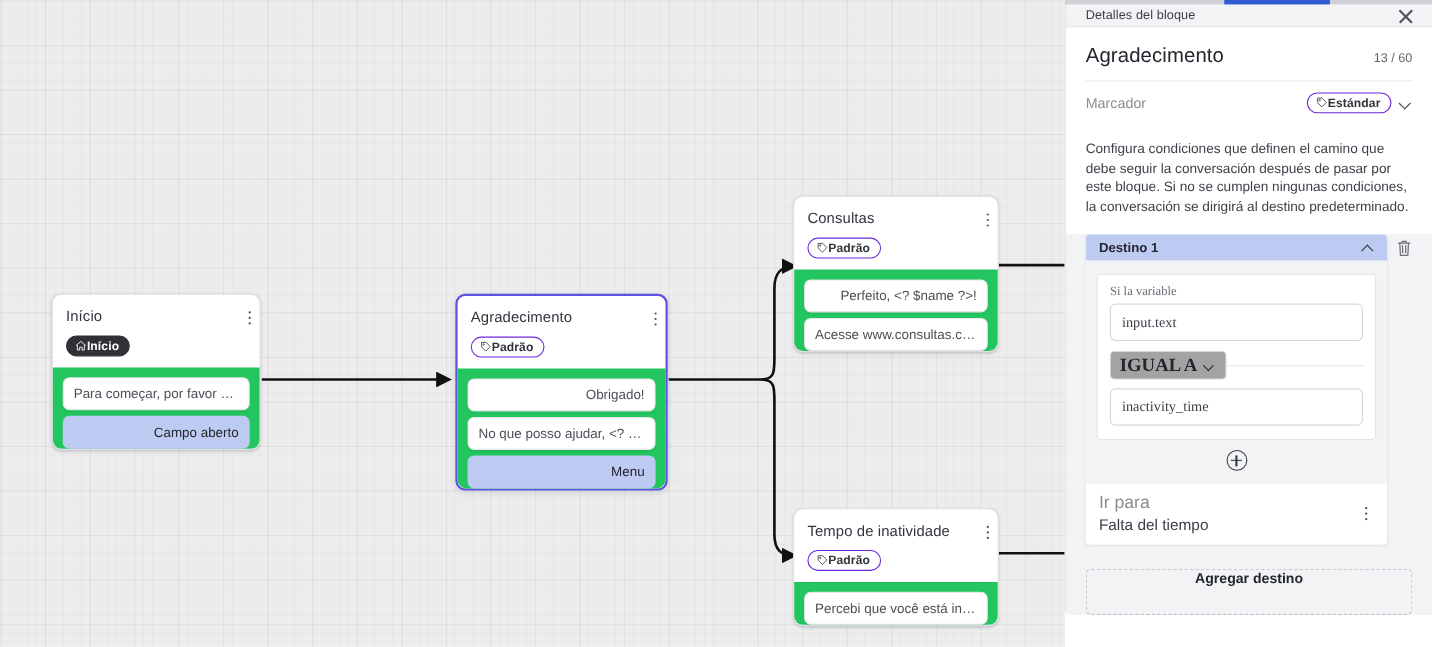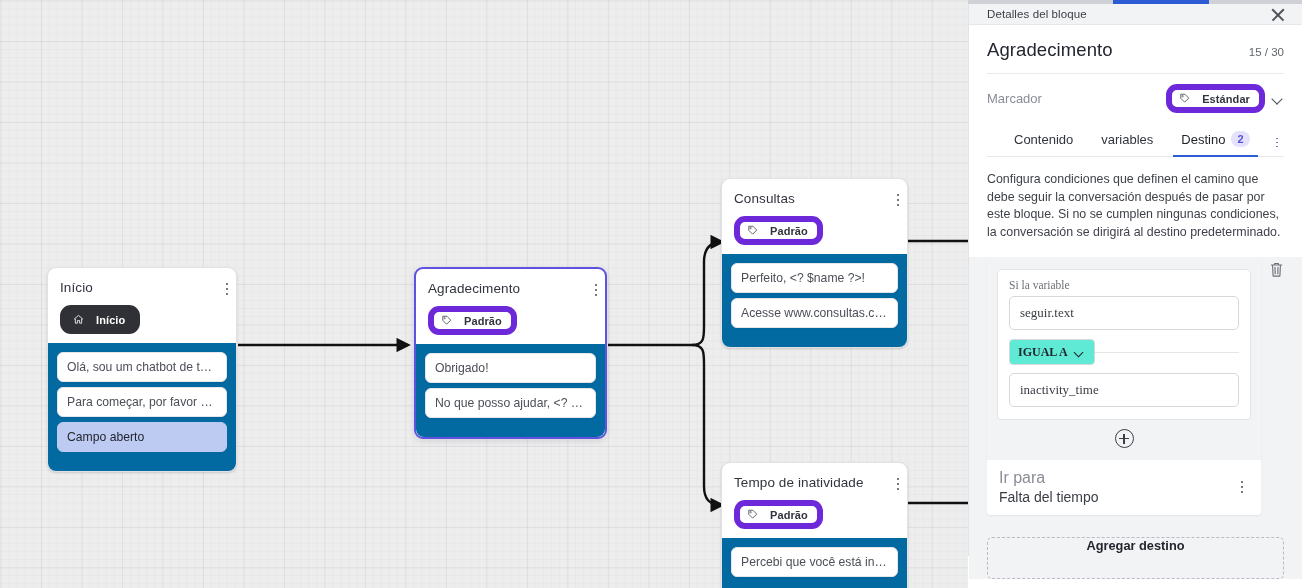--- a/index.html
+++ b/index.html
@@ -51,22 +51,22 @@
     font-weight: 400;
     line-height: 16px;
     letter-spacing: 0.1px;
   }
   .kebab { width: 14px; height: 18px; display: flex; flex-direction: column;
            align-items: center; justify-content: center; gap: 2.5px; cursor: pointer; flex: none; }
   .kebab i { width: 2.6px; height: 2.6px; border-radius: 50%; background: #4a4d57; display: block; }
 
   .badge-row { padding: 7px 12px 0 12px; }
   .chip {
-    display: inline-flex; gap: 12px;
-    border: 6px solid #6d28d9;
+    display: inline-flex; gap: 0;
+    border: 1px solid #6d28d9;
     border-radius: 11px;
     padding: 2.5px 9px 2.5px 7px;
     font-size: 11px;
     color: #31343d;
     font-weight: 700;
     background: #fff;
     letter-spacing: 0.1px;
   }
   .chip.dark {
     background: #2f3136; border-color: #2f3136; color: #ffffff;
@@ -85,24 +85,25 @@
     box-shadow: 0 1px 2px rgba(16,24,40,0.05);
   }
   .msg.highlight {
     background: #bdcbf2;
     border-color: #bdcbf2;
     color: #23262e;
     font-weight: 400;
     box-shadow: none;
   }
   .node-body-bg {
-    background: #0369a1;
+    background: #22c55e;
     border-radius: 0 0 8px 8px;
     margin: 9px 0 -9px 0;
-    padding: 0 0 19px 0;
+    padding: 0 0 0 0;
+    text-align: right;
   }
 
   
   #panel {
     position: absolute;
     left: 968px; top: 0;
     width: 334px; height: 556px;
     background: #f2f3f5;
     border-left: 1px solid #e2e3e7;
     display: flex; flex-direction: column;
@@ -191,24 +192,24 @@
   .cond-card { background: #ffffff; border: 1px solid #e4e5e9; border-radius: 4px; padding: 9px 11px 12px 11px; }
   .cond-label { font-size: 11.5px; color: #6c6f77; margin-bottom: 5px; }
   .cond-input {
     border: 1px solid #d6d7dc; border-radius: 5px; height: 34px;
     display: flex; align-items: center; padding: 0 10px;
     font-size: 13px; color: #3a3d45; background: #fff;
   }
   .op-row { position: relative; height: 26px; margin: 9px 0 8px 0; display: flex; align-items: center; }
   .op-row:before { content: ""; position: absolute; left: 0; right: 0; top: 50%; height: 1px; background: #e4e5e9; }
   .op-select {
-    position: relative; z-index: 2; background: #5eead4;
+    position: relative; z-index: 2; background: #a3a3a3;
     border: 1px solid #d6d7dc; border-radius: 4px;
     height: 26px; display: inline-flex; align-items: center; gap: 7px;
-    padding: 0 8px; font-size: 12px; font-weight: 700; color: #23262e; cursor: pointer;
+    padding: 0 8px; font-size: 17px; font-weight: 700; color: #23262e; cursor: pointer;
   }
   .op-select .caret-down:before { border-color: #23262e; width: 6px; height: 6px; }
 
   .add-cond { display: flex; justify-content: center; padding: 9px 0 2px 0; }
   .plus-circle { width: 19px; height: 19px; border-radius: 50%; border: 1.5px solid #3b3e46;
                  position: relative; cursor: pointer; }
   .plus-circle:before, .plus-circle:after {
     content: ""; position: absolute; background: #3b3e46;
   }
   .plus-circle:before { left: 3.5px; top: 7.7px; width: 10px; height: 1.6px; }
@@ -265,21 +266,20 @@
     <div class="badge-row">
       <span class="chip dark">
         <svg width="11" height="11" viewBox="0 0 16 16">
           <path d="M8 2 L14 7.2 L12.6 7.2 L12.6 13.4 L9.6 13.4 L9.6 9.6 L6.4 9.6 L6.4 13.4 L3.4 13.4 L3.4 7.2 L2 7.2 Z" fill="none" stroke="#ffffff" stroke-width="1.2" stroke-linejoin="round"></path>
         </svg>
         <span>Início</span>
       </span>
     </div>
     <div class="node-body-bg">
       <div class="msgs">
-        <div class="msg">Olá, sou um chatbot de teste!</div>
         <div class="msg">Para começar, por favor digite o ...</div>
         <div class="msg highlight">Campo aberto</div>
       </div>
     </div>
   </div>
 
   <div class="node selected" style="left:414px; top:267px; width:193px;">
     <div class="node-head">
       <div class="node-title">Agradecimento</div>
       <div class="kebab">
@@ -294,20 +294,21 @@
           <path d="M8.6 1.8 L14.2 7.4 L8.2 13.4 L2.6 7.8 L2.6 1.8 Z" fill="none" stroke="#44474f" stroke-width="1.2" stroke-linejoin="round"></path>
           <circle cx="5.3" cy="4.6" r="1" fill="none" stroke="#44474f" stroke-width="1"></circle>
         </svg>
         <span>Padrão</span>
       </span>
     </div>
     <div class="node-body-bg">
       <div class="msgs">
         <div class="msg">Obrigado!</div>
         <div class="msg">No que posso ajudar, &lt;? $name ...</div>
+        <div class="msg highlight">Menu</div>
       </div>
     </div>
   </div>
 
   <div class="node" style="left:721px; top:178px; width:187px;">
     <div class="node-head">
       <div class="node-title">Consultas</div>
       <div class="kebab">
           <i></i>
           <i></i>
@@ -365,68 +366,55 @@
 
   <div class="panel-header">
     <div class="panel-header-title">Detalles del bloque</div>
     <div class="close-x"></div>
   </div>
 
   <div class="panel-body">
 
     <div class="title-row">
       <div class="block-title">Agradecimento</div>
-      <div class="counter">15 / 30</div>
+      <div class="counter">13 / 60</div>
     </div>
 
     <div class="marcador-row">
       <div class="marcador-label">Marcador</div>
       <div class="marcador-right">
         <span class="chip">
           <svg width="11" height="11" viewBox="0 0 16 16">
             <path d="M8.6 1.8 L14.2 7.4 L8.2 13.4 L2.6 7.8 L2.6 1.8 Z" fill="none" stroke="#44474f" stroke-width="1.2" stroke-linejoin="round"></path>
             <circle cx="5.3" cy="4.6" r="1" fill="none" stroke="#44474f" stroke-width="1"></circle>
           </svg>
           <span>Estándar</span>
         </span>
         <span class="caret-down"></span>
       </div>
     </div>
 
-    <div class="tabs">
-      <div class="tab">
-        <span>Contenido</span>
-      </div>
-      <div class="tab">
-        <span>variables</span>
-      </div>
-      <div class="tab active">
-        <span>Destino</span>
-        <span class="tab-badge">2</span>
-      </div>
-      <div class="kebab tabs-kebab">
-          <i></i>
-          <i></i>
-          <i></i>
-        </div>
-    </div>
 
     <div class="desc">Configura condiciones que definen el camino que debe seguir la conversación después de pasar por este bloque. Si no se cumplen ningunas condiciones, la conversación se dirigirá al destino predeterminado.</div>
   </div>
 
   <div class="panel-scroll">
 
     <div class="dest-wrap">
       <div class="dest-box">
 
+        <div class="dest-head">
+          <span class="dest-head-label">Destino 1</span>
+          <span class="caret-up"></span>
+        </div>
 
         <div class="dest-inner">
           <div class="cond-card">
             <div class="cond-label">Si la variable</div>
-            <div class="cond-input">seguir.text</div>
+            <div class="cond-input">input.text</div>
 
             <div class="op-row">
               <div class="op-select">
                 <span>IGUAL A</span>
                 <span class="caret-down"></span>
               </div>
             </div>
 
             <div class="cond-input">inactivity_time</div>
           </div>

